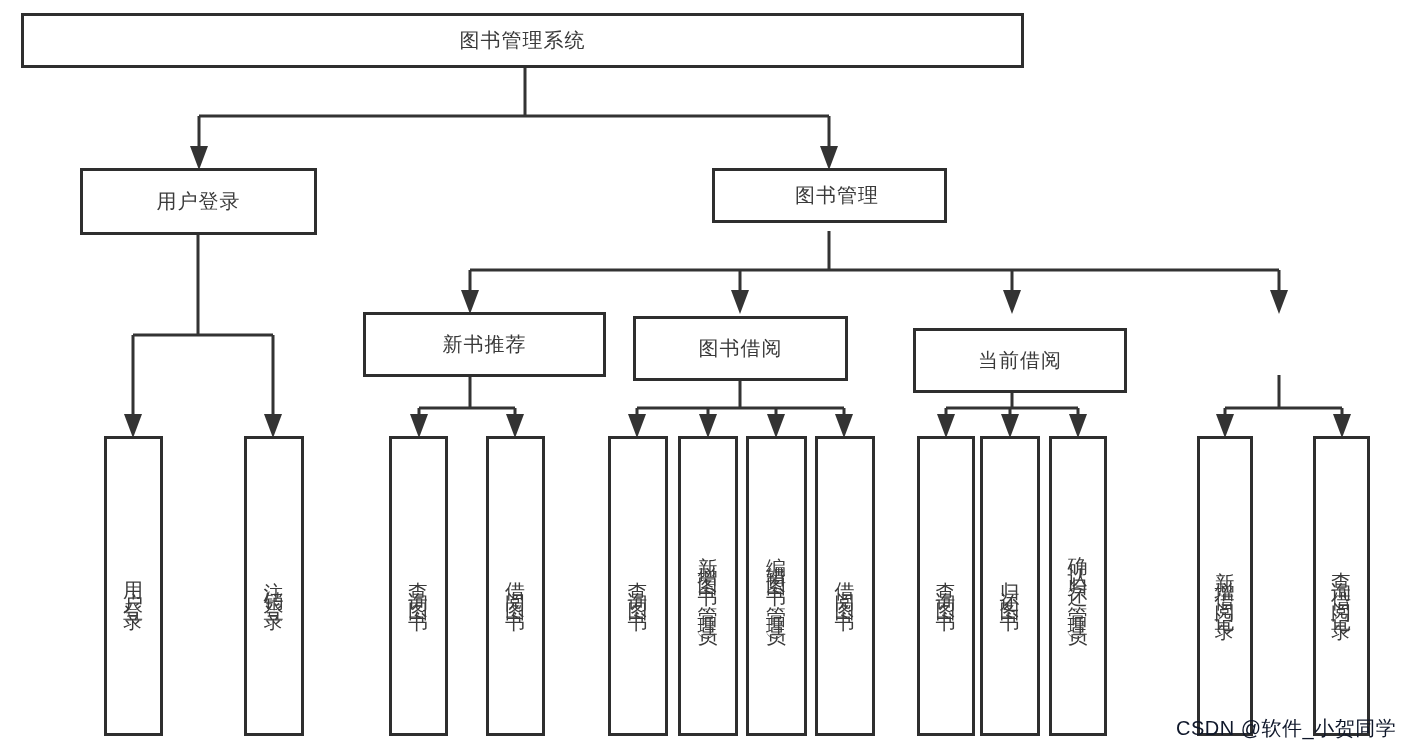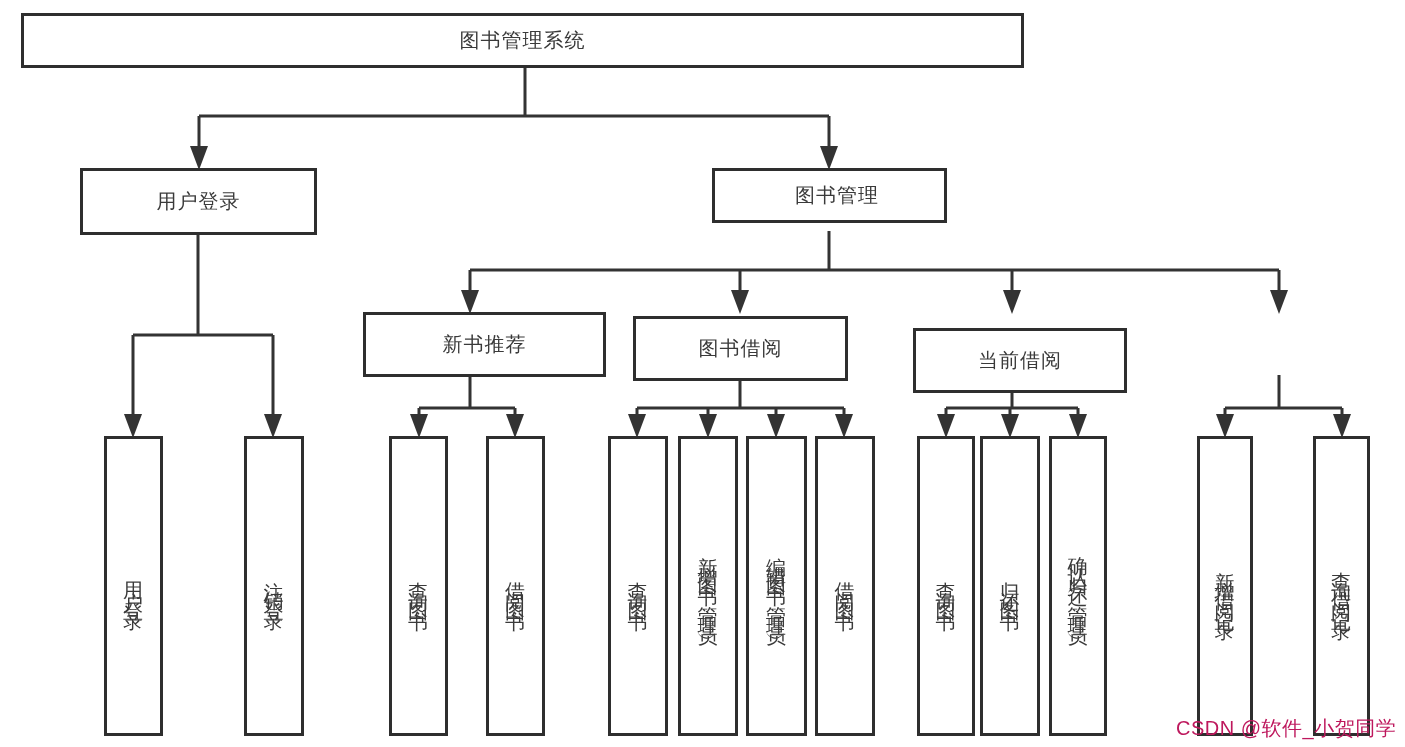--- a/index.html
+++ b/index.html
@@ -32,21 +32,21 @@
   }
   svg.connectors {
     position:absolute; left:0; top:0;
     width:1405px; height:747px;
     z-index:1;
   }
   .watermark {
     position:absolute;
     left:1176px; top:715px;
     font-size:20px;
-    color:#be185d;
+    color:#0f172a;
     white-space:nowrap;
     z-index:5;
     letter-spacing:0.5px;
   }
 </style>
 </head>
 <body>
 
 <div class="canvas">
 

